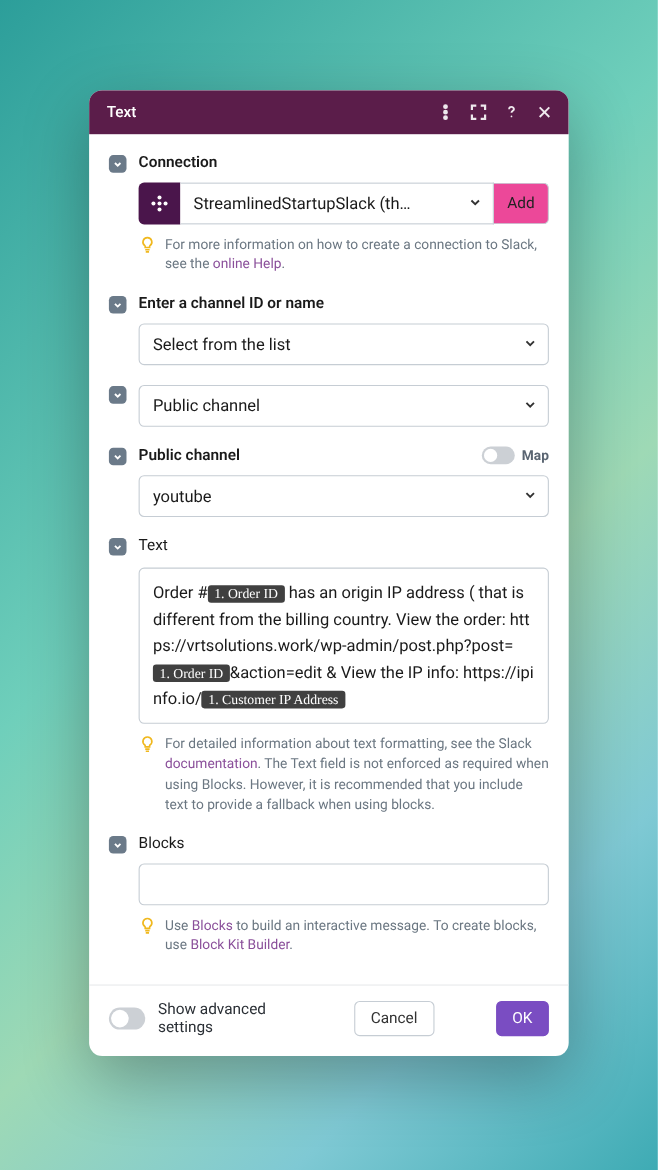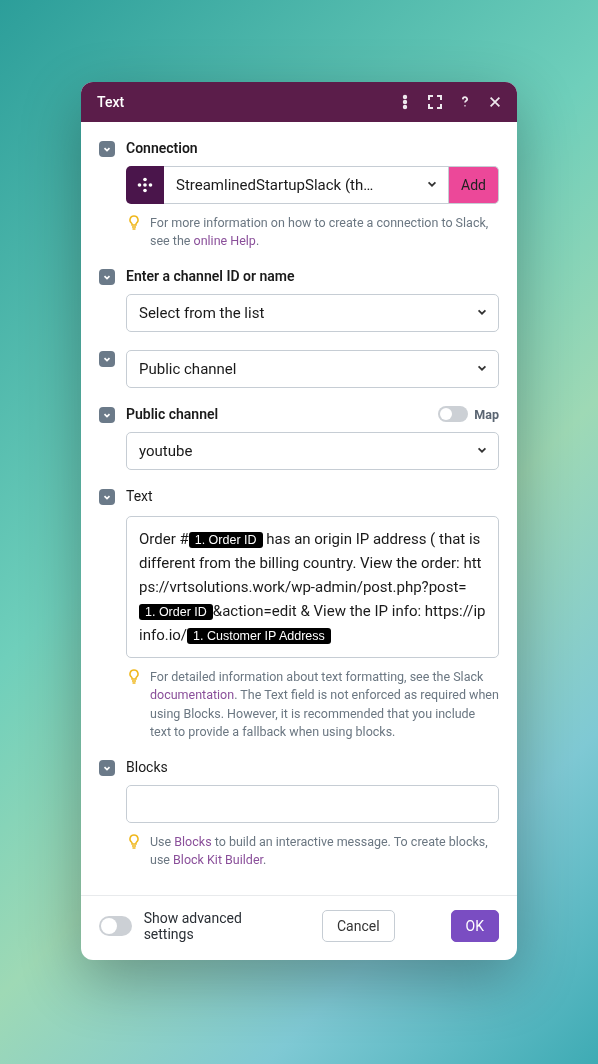--- a/index.html
+++ b/index.html
@@ -128,23 +128,23 @@
       border: 1px solid #c6cdd4;
       border-radius: 5px;
       padding: 10px 12px;
       font-size: 15px;
       line-height: 1.6;
       color: #1a1a1a;
       word-break: break-all;
     }
     .tag {
       display: inline;
-      background: #000000;
+      background: #404040;
       color: #fff;
-      font-family: Liberation Sans, sans-serif;
+      font-family: Liberation Serif, serif;
       font-size: 12.5px;
       padding: 1px 6px;
       border-radius: 3px;
       white-space: nowrap;
     }
     .blocks-input {
       width: 100%;
       height: 38px;
       border: 1px solid #c6cdd4;
       border-radius: 5px;

